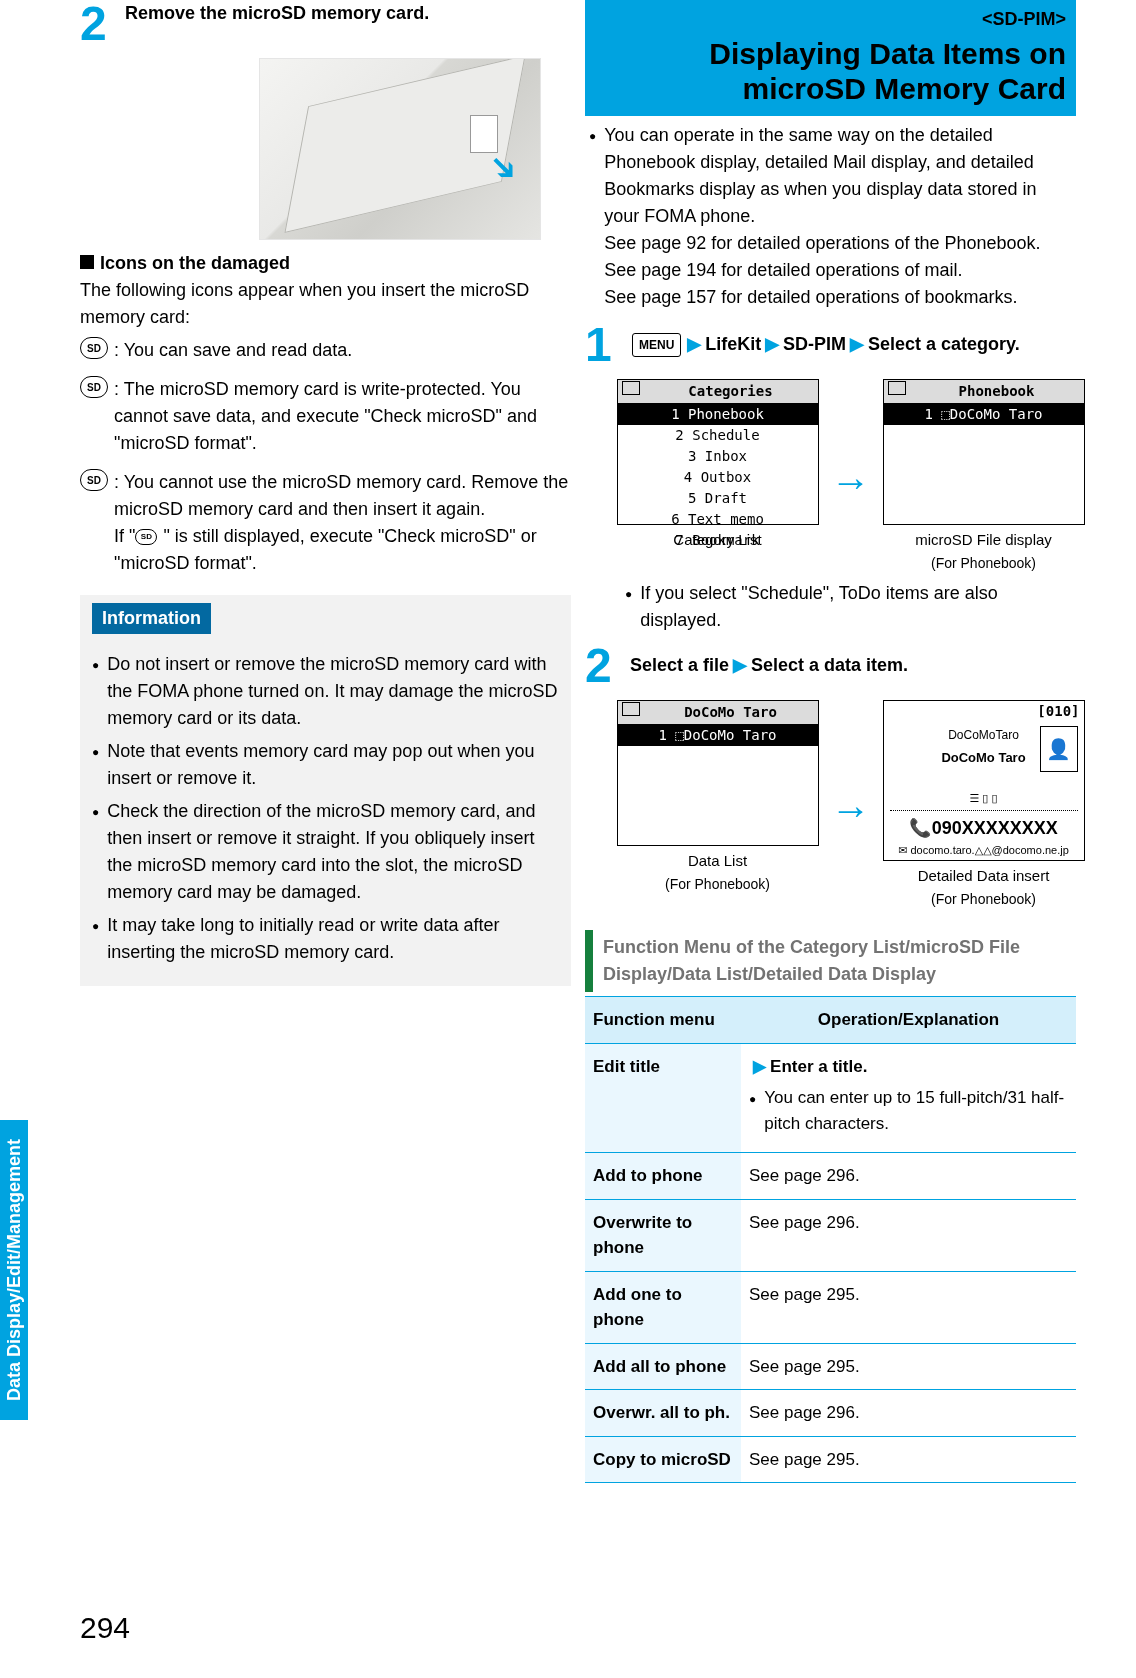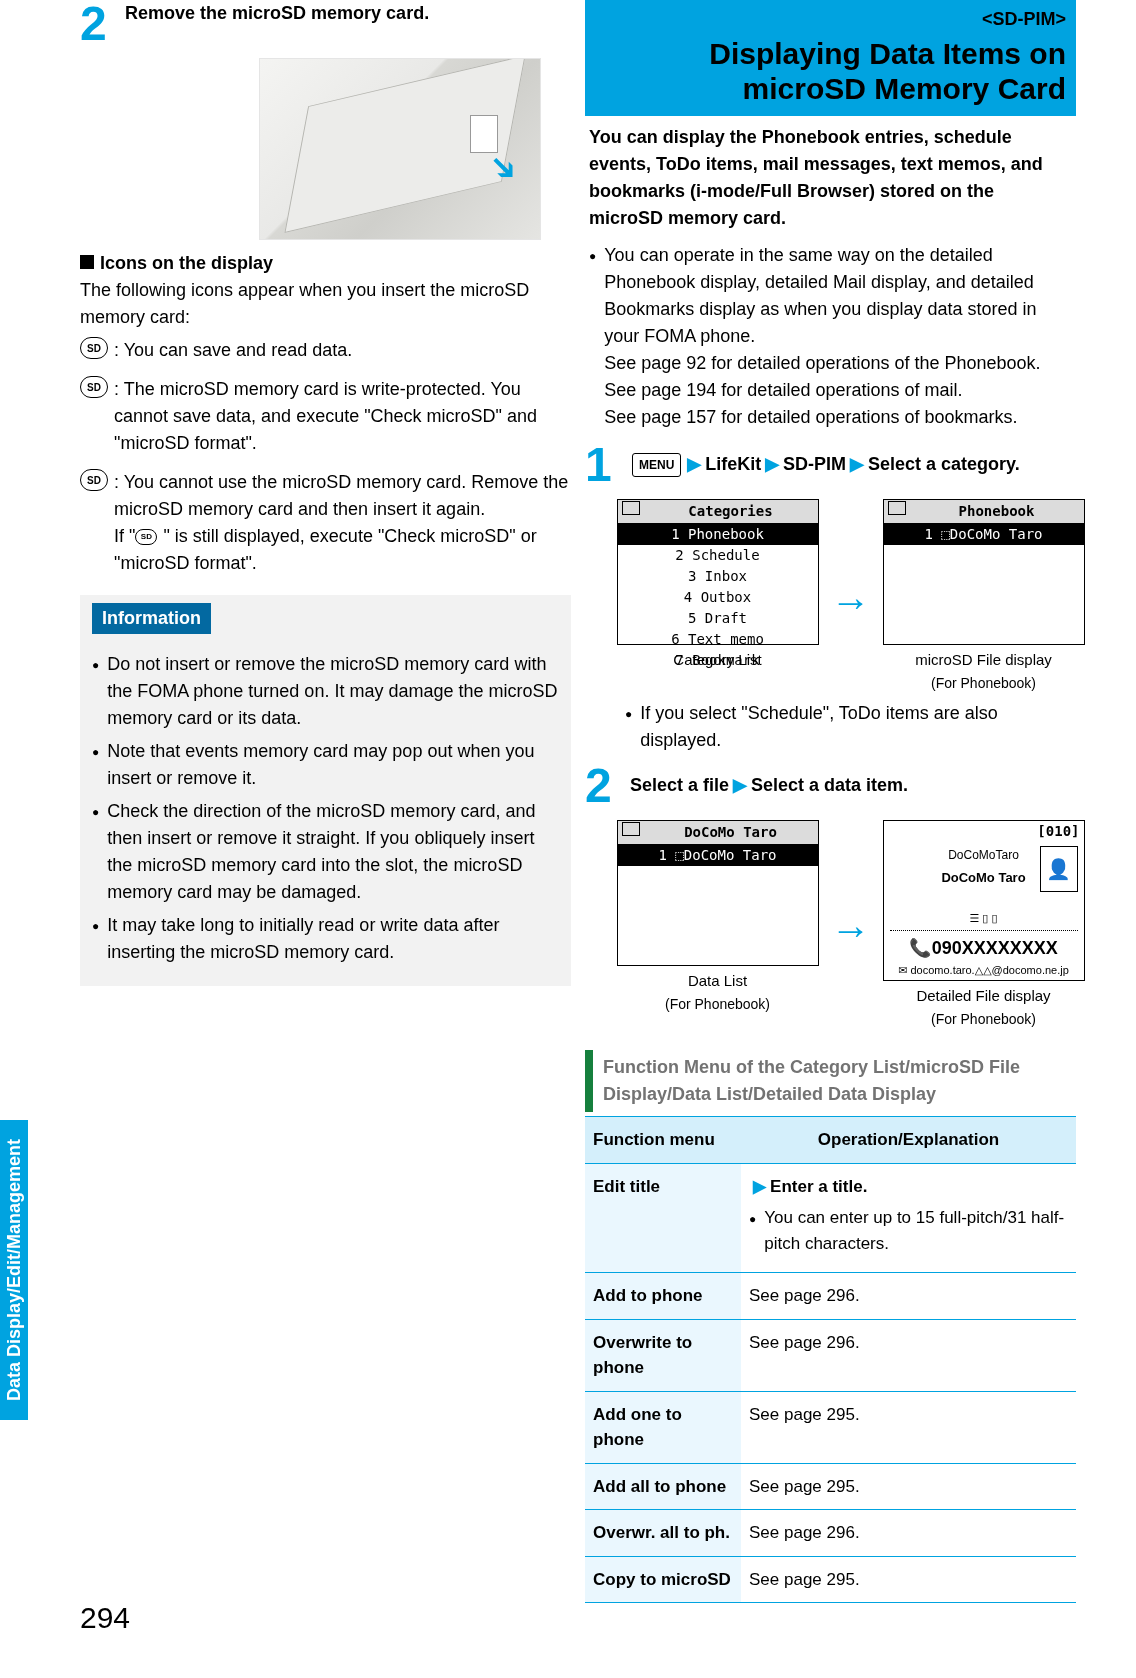--- a/index.html
+++ b/index.html
@@ -103,40 +103,40 @@
   .detail-screen .body { font-family:Arial; font-size:13px; padding:4px 6px; position:relative; }
   .avatar { position:absolute; right:6px; top:4px; width:36px; height:44px; border:1px solid #000; display:flex; align-items:center; justify-content:center; font-size:20px;}
   .divide { border-top:1px dotted #000; margin:4px 0;}
   .func-head { color:#737373; font-weight:bold; border-left:8px solid #15803d; padding:4px 0 4px 10px; margin: 20px 0 4px 0; }
   table.func { width:100%; border-collapse:collapse; }
   table.func th, table.func td { border-top:1px solid #00a3e0; border-bottom:1px solid #00a3e0; padding:10px 8px; text-align:left; vertical-align:top; font-size:17px;}
   table.func thead th { background:#d4effb; font-weight:bold; text-align:center;}
   table.func thead th:first-child { text-align:left; }
   table.func tbody th { background:#eaf7fe; font-weight:bold; width:140px;}
   .side-tab { position:absolute; left:0; top:1120px; width:28px; height:300px; background:#00a3e0; color:#fff; writing-mode:vertical-rl; transform:rotate(180deg); text-align:center; font-weight:bold; display:flex; align-items:center; justify-content:center; font-size:18px;}
-  .page-num { position:absolute; left:80px; bottom:38px; font-size:30px; }
+  .page-num { position:absolute; left:80px; bottom:28px; font-size:30px; }
   .small { font-size:14px;}
 </style>
 </head>
 <body>
 
 <div class="page">
 
   <div class="col col-left">
     <div class="step-row">
       <span class="step-num">2</span>
       <span class="step-title">Remove the microSD memory card.</span>
     </div>
     <div class="device-illus">
       <div class="sd-slot"></div>
       <div class="arrow">➔</div>
     </div>
 
     <div style="margin-top:10px">
-      <span class="sq"></span><span class="subhead-black">Icons on the display</span>
+      <span class="sq"></span><span class="subhead-black">Icons on the damaged</span>
     </div>
     <div>The following icons appear when you insert the microSD memory card:</div>
 
     <div class="icon-list">
       <div class="icon-row">
         <span class="sd-icon">SD</span>
         <span class="icon-text">: You can save and read data.</span>
       </div>
       <div class="icon-row">
         <span class="sd-icon">SD</span>
@@ -166,21 +166,20 @@
           <span>It may take long to initially read or write data after inserting the microSD memory card.</span>
         </div>
     </div>
   </div>
 
   <div class="col col-right">
     <div class="sd-pim-header">
       <div class="sd-pim-tag">&lt;SD-PIM&gt;</div>
       <div class="sd-pim-title">Displaying Data Items on microSD Memory Card</div>
     </div>
-    <div class="intro-bold">You can display the Phonebook entries, schedule events, ToDo items, mail messages, text memos, and bookmarks (i-mode/Full Browser) stored on the microSD memory card.</div>
     <div class="bullet" style="padding:0 4px">
         <span>
       <span>You can operate in the same way on the detailed Phonebook display, detailed Mail display, and detailed Bookmarks display as when you display data stored in your FOMA phone.</span><br>
       <span>See page 92 for detailed operations of the Phonebook.</span><br>
       <span>See page 194 for detailed operations of mail.</span><br>
       <span>See page 157 for detailed operations of bookmarks.</span>
     </span>
       </div>
 
     <div class="step-row" style="margin-top:10px">
@@ -256,21 +255,21 @@
           <div class="body" style="height:130px">
             <div class="avatar">👤</div>
             <div style="font-size:12px">DoCoMoTaro</div>
             <div style="font-weight:bold;margin-top:4px">DoCoMo Taro</div>
             <div style="margin-top:22px;font-size:11px">☰ ▯ ▯</div>
             <div class="divide"></div>
             <div style="font-weight:bold;font-size:18px"><span>📞</span><span>090XXXXXXXX</span></div>
             <div style="font-size:11px"><span>✉</span> <span>docomo.taro.△△@docomo.ne.jp</span></div>
           </div>
         </div>
-        <div class="caption"><span>Detailed File display</span><br><span class="small">(For Phonebook)</span></div>
+        <div class="caption"><span>Detailed Data insert</span><br><span class="small">(For Phonebook)</span></div>
       </div>
     </div>
 
     <div class="func-head">Function Menu of the Category List/microSD File Display/Data List/Detailed Data Display</div>
     <table class="func">
       <thead>
         <tr>
           <th>Function menu</th>
           <th>Operation/Explanation</th>
         </tr>

